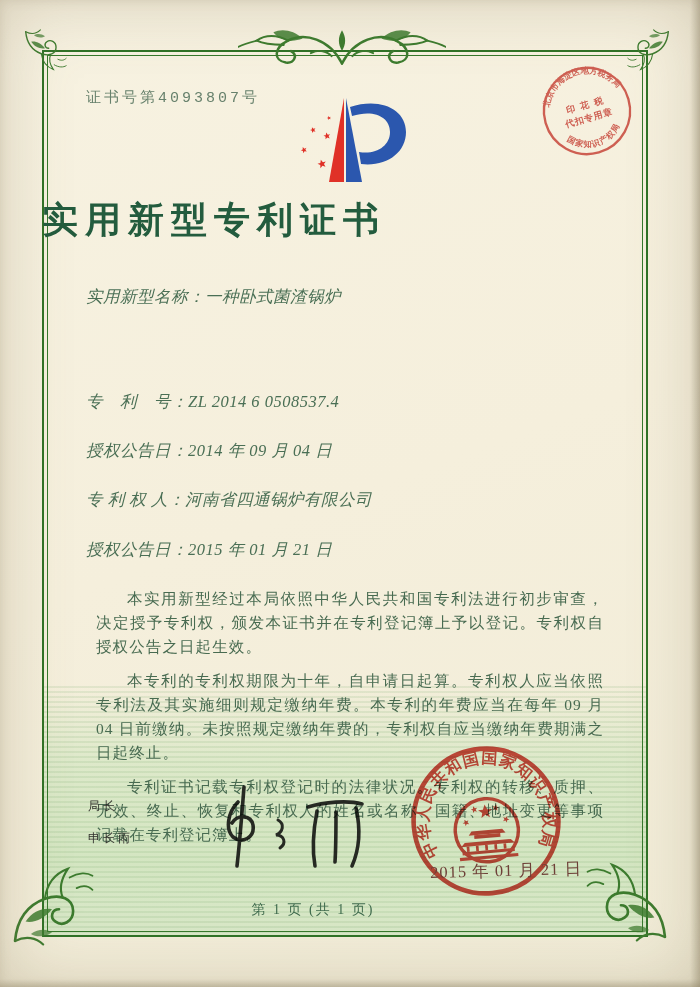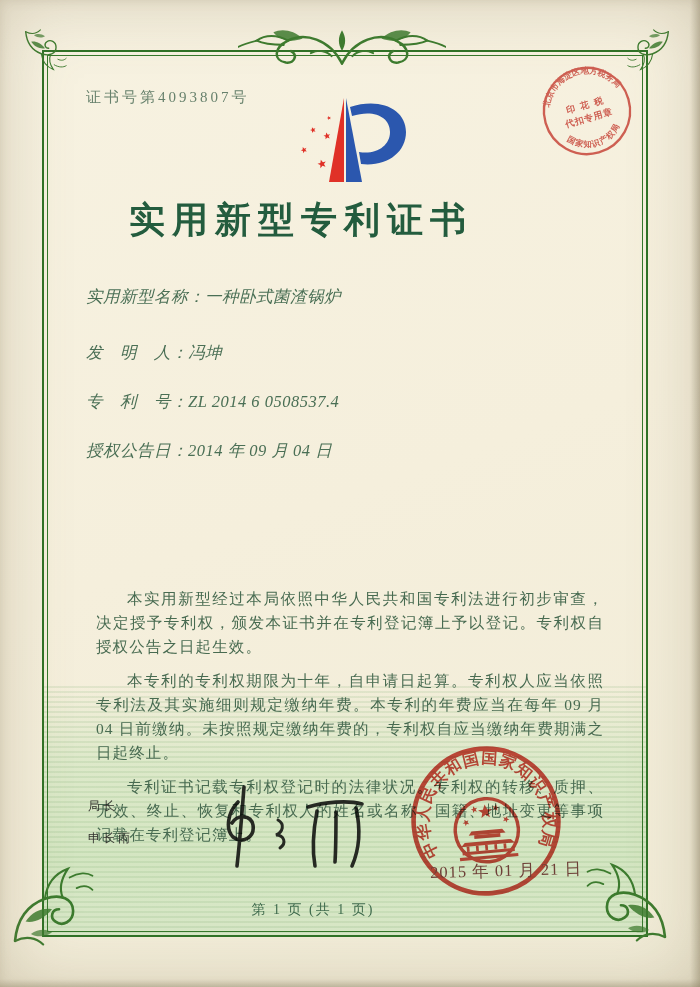--- a/index.html
+++ b/index.html
@@ -31,27 +31,27 @@
     border:2px solid #2f7226;
   }
   .frame::before{
     content:""; position:absolute; inset:3px; border:1px solid #35782a;
   }
 
   .ornament{ position:absolute; color:#3c7b2e; }
 
   .cert-no{
     position:absolute; left:86px; top:88px;
-    font-size:15px; letter-spacing:3px; color:#67816c;
+    font-size:15px; letter-spacing:3px; color:#67816c;font-family:Liberation Mono, monospace;
   }
 
   .logo{ position:absolute; left:272px; top:94px; width:160px; height:92px; }
 
   .title{
-    position:absolute; left:58px; top:196px; width:486px; text-align:center;
+    position:absolute; left:42px; top:196px; width:486px; text-align:left;
     font-size:36px; font-weight:700; letter-spacing:7px; color:#235c3e;
   }
 
   .field{ position:absolute; left:86px; font-size:16.5px; color:#4a6f55; letter-spacing:.5px; white-space:nowrap;font-style:italic; }
   .f0{ top:286px; } .f1{ top:342px; } .f2{ top:391px; }
   .f3{ top:440px; } .f4{ top:489px; } .f5{ top:539px; }
 
   .body-text{
     position:absolute; left:86px; top:577px; width:528px;
     font-size:15.5px; line-height:24px; letter-spacing:1.1px;
@@ -144,28 +144,31 @@
       <use href="#star5" transform="translate(32,56) scale(0.32) rotate(-24)"></use>
       <use href="#star5" transform="translate(50,70) scale(0.45) rotate(-15)"></use>
     </g>
   </svg>
 
   <div class="title">实用新型专利证书</div>
 
   <div class="field f0">
     <span>实用新型名称</span><span>：</span><span>一种卧式菌渣锅炉</span>
   </div>
-  <div class="field f1">
-    <span>发　明　人</span><span>：</span><span>冯坤</span>
-  </div>
   <div class="field f2">
     <span>专　利　号</span><span>：</span><span>ZL 2014 6 0508537.4</span>
   </div>
   <div class="field f3">
     <span>授权公告日</span><span>：</span><span>2014 年 09 月 04 日</span>
+  </div>
+  <div class="field f4">
+    <span>专 利 权 人</span><span>：</span><span>河南省四通锅炉有限公司</span>
+  </div>
+  <div class="field f5">
+    <span>授权公告日</span><span>：</span><span>2015 年 01 月 21 日</span>
   </div>
 
   <div class="body-text">
     <p>本实用新型经过本局依照中华人民共和国专利法进行初步审查，决定授予专利权，颁发本证书并在专利登记簿上予以登记。专利权自授权公告之日起生效。</p>
     <p>本专利的专利权期限为十年，自申请日起算。专利权人应当依照专利法及其实施细则规定缴纳年费。本专利的年费应当在每年 09 月 04 日前缴纳。未按照规定缴纳年费的，专利权自应当缴纳年费期满之日起终止。</p>
     <p>专利证书记载专利权登记时的法律状况。专利权的转移、质押、无效、终止、恢复和专利权人的姓名或名称、国籍、地址变更等事项记载在专利登记簿上。</p>
   </div>
 
   <div class="signer signer-title">局长</div>
   <div class="signer signer-name">申长雨</div>

